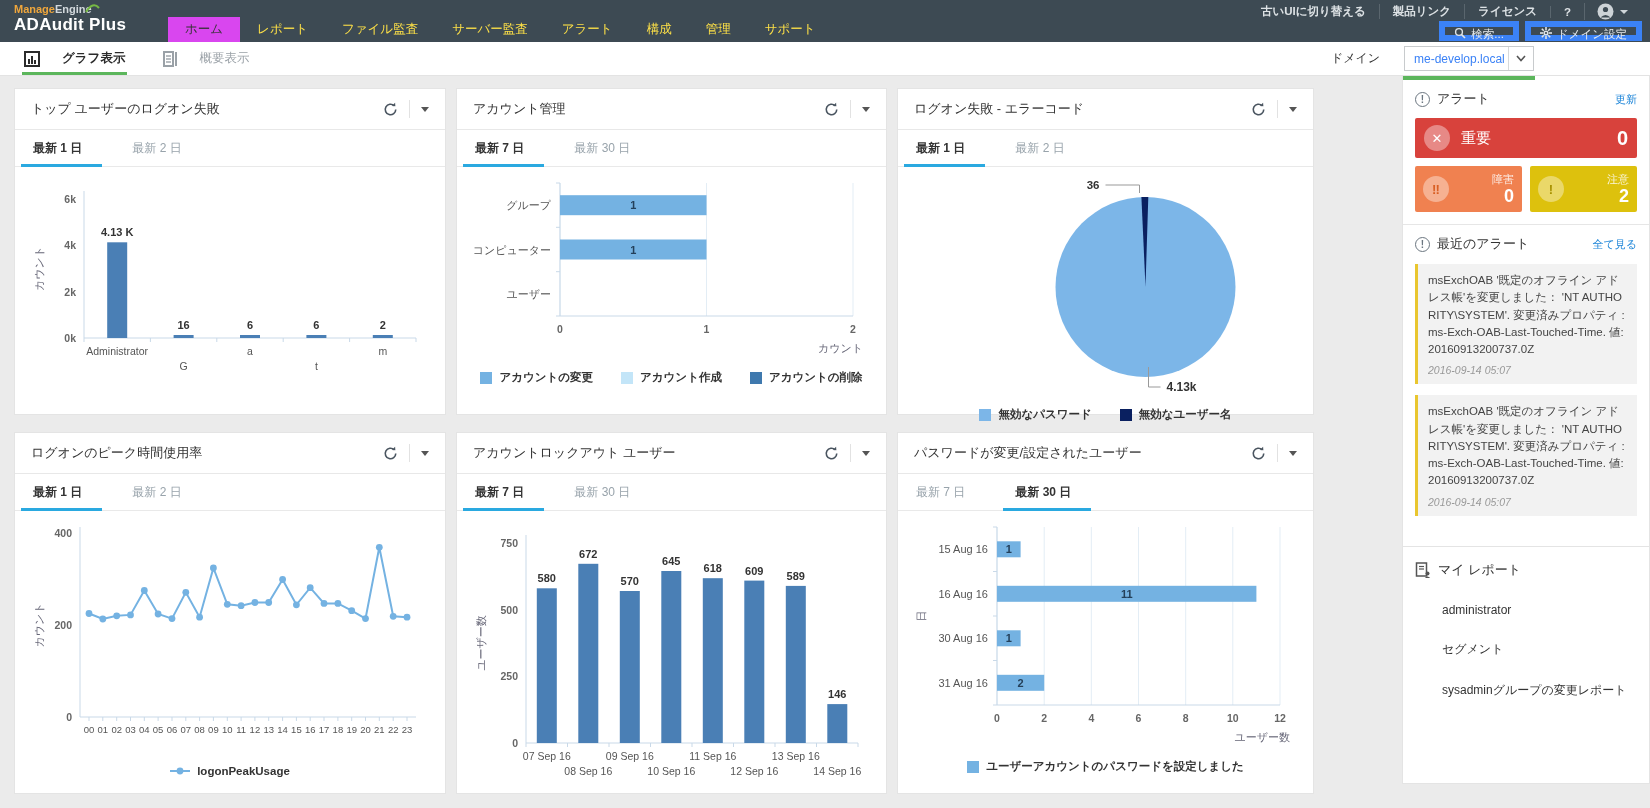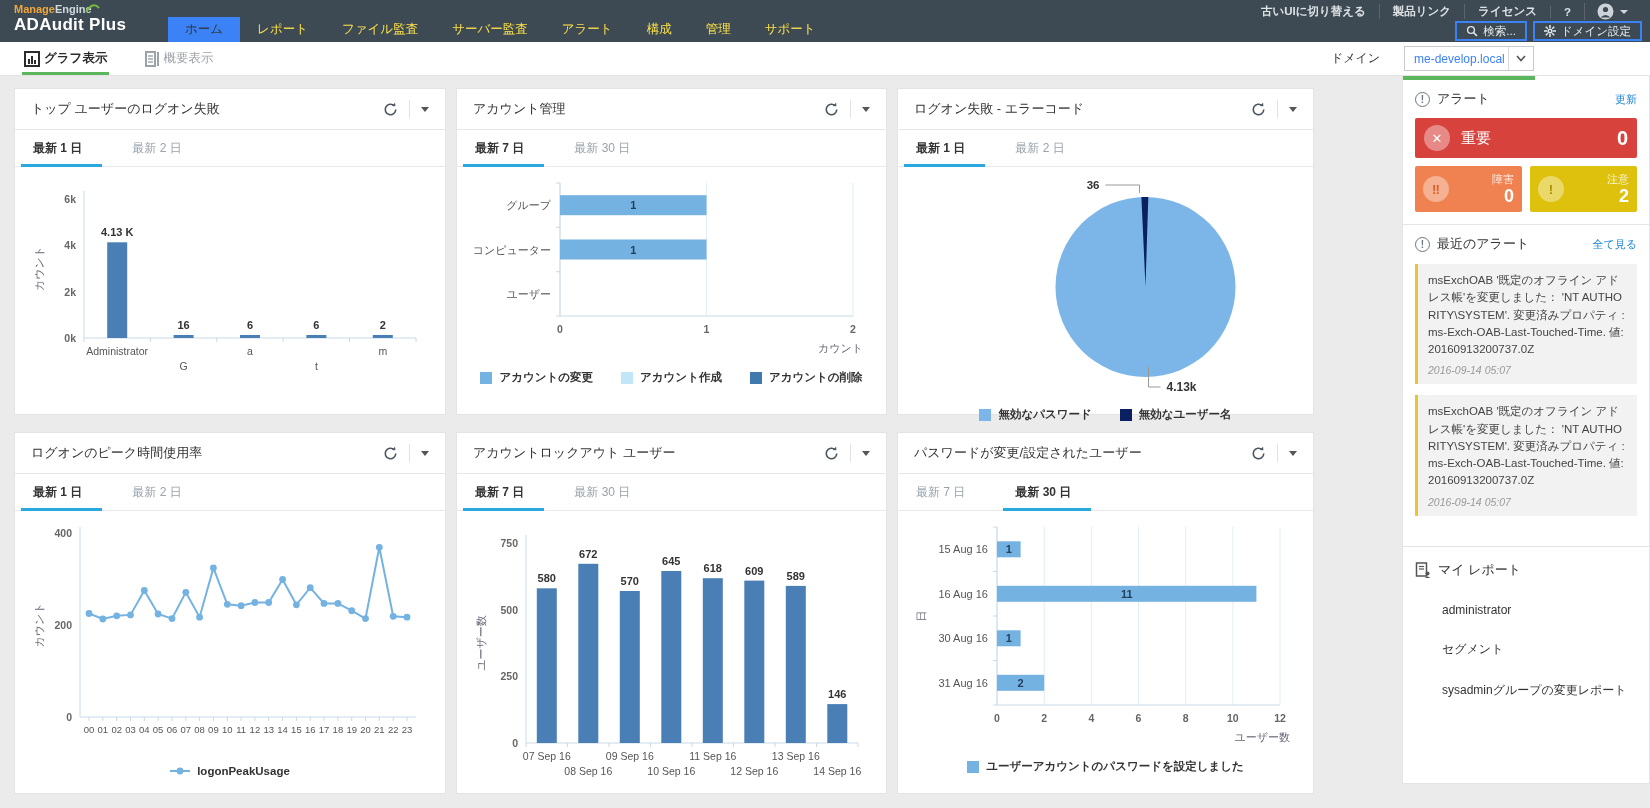--- a/index.html
+++ b/index.html
@@ -15,32 +15,32 @@
 
   
   .topbar { position:absolute; left:0; top:0; width:1650px; height:42px; background:#3d4a53; }
   .brand { position:absolute; left:14px; top:3px; cursor:pointer; }
   .brand-line { font-size:11px; font-weight:bold; line-height:12px; white-space:nowrap; }
   .brand-manage { color:#efa63c; }
   .brand-engine { color:#d3d9dd; }
   .brand-product { color:#fff; font-size:17px; font-weight:bold; letter-spacing:.3px; margin-top:0; }
   .nav { position:absolute; left:168px; bottom:0; display:flex; height:25px; }
   .nav-item { padding:0 17px; color:#fde047; font-size:12.5px; display:flex; align-items:center; cursor:pointer; white-space:nowrap; }
-  .nav-item.active { background:#3b82f6; color:#333; }
+  .nav-item.active { background:#d946ef; color:#333; }
   .top-links { position:absolute; right:10px; top:2px; display:flex; align-items:center; height:19px;font-weight:bold; }
   .top-link { padding:0 13px; color:#dde2e5; font-size:11.5px; border-left:1px solid #5a666e; display:flex; align-items:center; cursor:pointer; white-space:nowrap; }
   .top-link:first-child { border-left:none; }
   .avatar-wrap { display:flex; align-items:center; gap:6px; padding:0 12px; border-left:1px solid #5a666e; cursor:pointer; }
   .top-tools { position:absolute; right:8px; top:21px; display:flex; gap:6px; }
-  .tool-box { height:20px; border:2px solid #3b82f6; display:flex; align-items:center; padding:0 9px; color:#e8ecee; font-size:11.5px; gap:5px; cursor:pointer; white-space:nowrap; }
+  .tool-box { height:20px; border:6px solid #3b82f6; display:flex; align-items:flex-start; padding:0 9px; color:#e8ecee; font-size:11.5px; gap:5px; cursor:pointer; white-space:nowrap; }
 
   
   .subbar { position:absolute; top:42px; left:0; width:1650px; height:34px; background:#fff; border-bottom:1px solid #e3e3e3; }
   .view-tabs { position:absolute; left:24px; top:0; height:33px; display:flex; gap:38px; }
-  .view-tab { display:flex; align-items:center; gap:4px; font-size:12.5px; color:#9aa1a7; position:relative; cursor:pointer; }
+  .view-tab { display:flex; align-items:center; gap:22px; font-size:12.5px; color:#9aa1a7; position:relative; cursor:pointer; }
   .view-tab.active { color:#2b2b2b; font-weight:bold; }
   .view-tab.active::after { content:''; position:absolute; left:-2px; right:-2px; bottom:0; height:3px; background:#5cb65c; }
   .domain-area { position:absolute; right:116px; top:4px; display:flex; align-items:center; gap:24px; }
   .domain-label { font-size:12px; color:#333; }
   .domain-select { width:130px; height:25px; border:1px solid #c8cbcd; display:flex; align-items:center; cursor:pointer; background:#fff; }
   .domain-select .val { flex:1; font-size:12px; padding-left:9px; color:#3b82f6; }
   .domain-select .caret-box { width:25px; height:100%; border-left:1px solid #d6d9da; display:flex; align-items:center; justify-content:center; }
   .caret { width:0; height:0; border-left:4px solid transparent; border-right:4px solid transparent; border-top:5px solid #555; }
   .caret.small { border-left-width:4px; border-right-width:4px; border-top-width:4px; border-top-color:#cfd5d9; }
 

